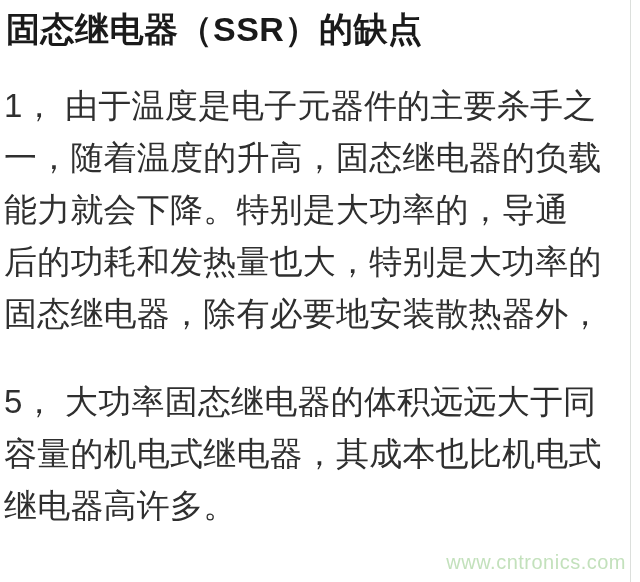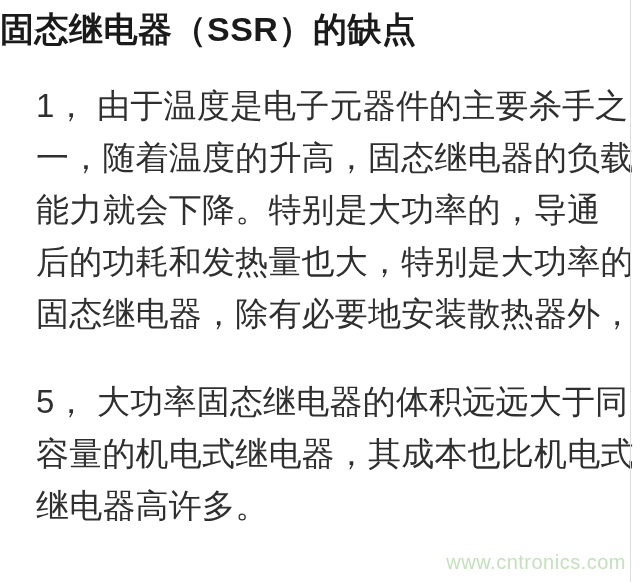--- a/index.html
+++ b/index.html
@@ -21,30 +21,29 @@
     position: relative;
     width: 640px;
     height: 582px;
     padding-top: 6px;
   }
   .title {
     font-size: 34px;
     font-weight: 700;
     color: var(--title-text);
     line-height: 46px;
-    padding-left: 0;
+    padding-left: 6px;
     letter-spacing: 0.5px;
     white-space: nowrap;
   }
   .para {
     font-size: 33px;
     font-weight: 400;
     color: var(--body-text);
     padding-left: 4px;
-    margin-left: 32px;
   }
   .para-1 { margin-top: 28px; }
   .para-2 { margin-top: 36px; }
   .line {
     height: 52px;
     line-height: 52px;
     white-space: nowrap;
     letter-spacing: 0.2px;
   }
   .watermark {

